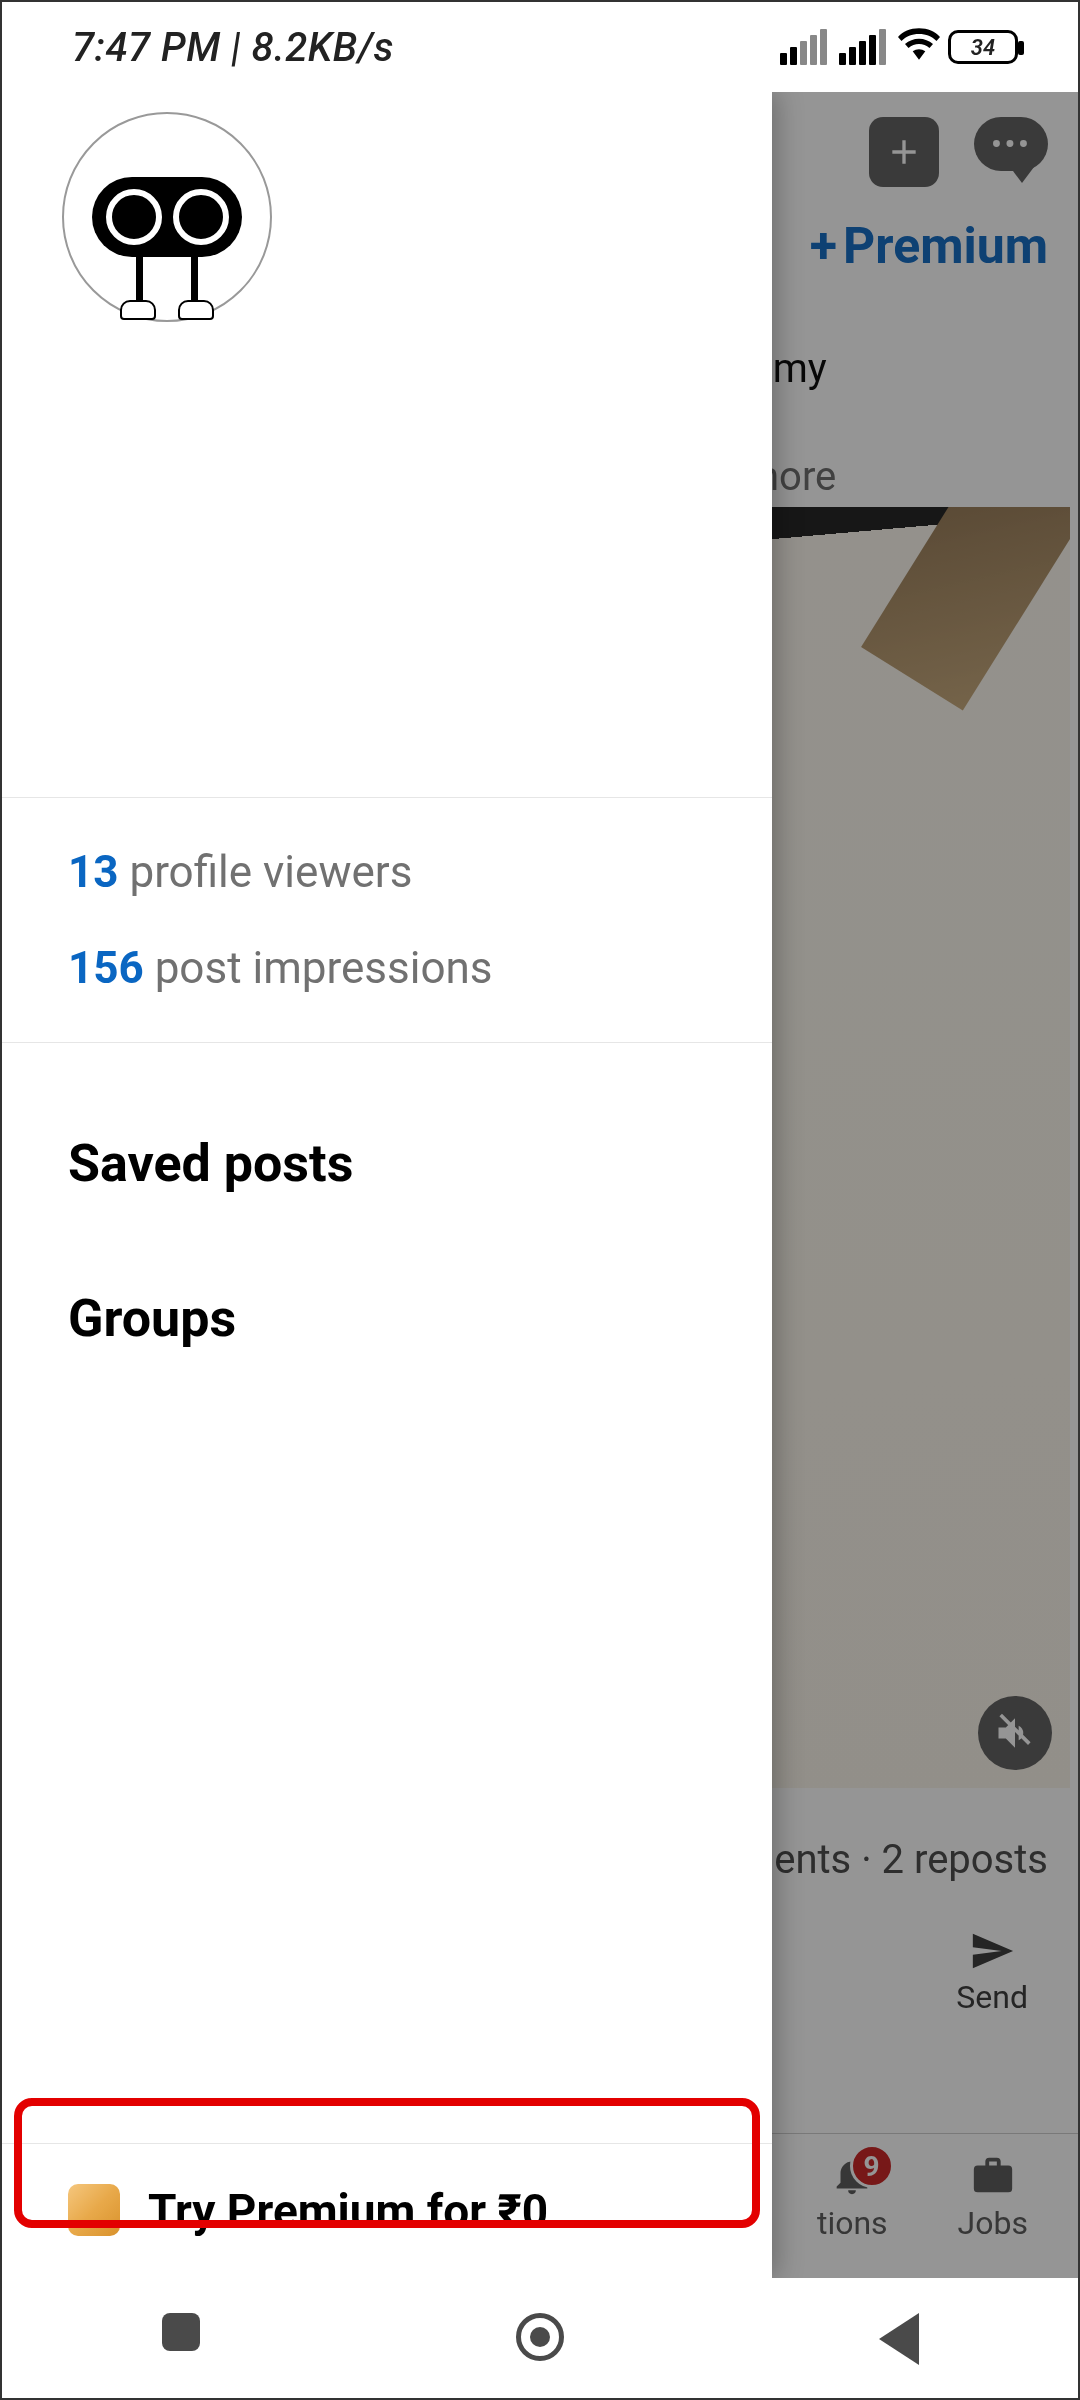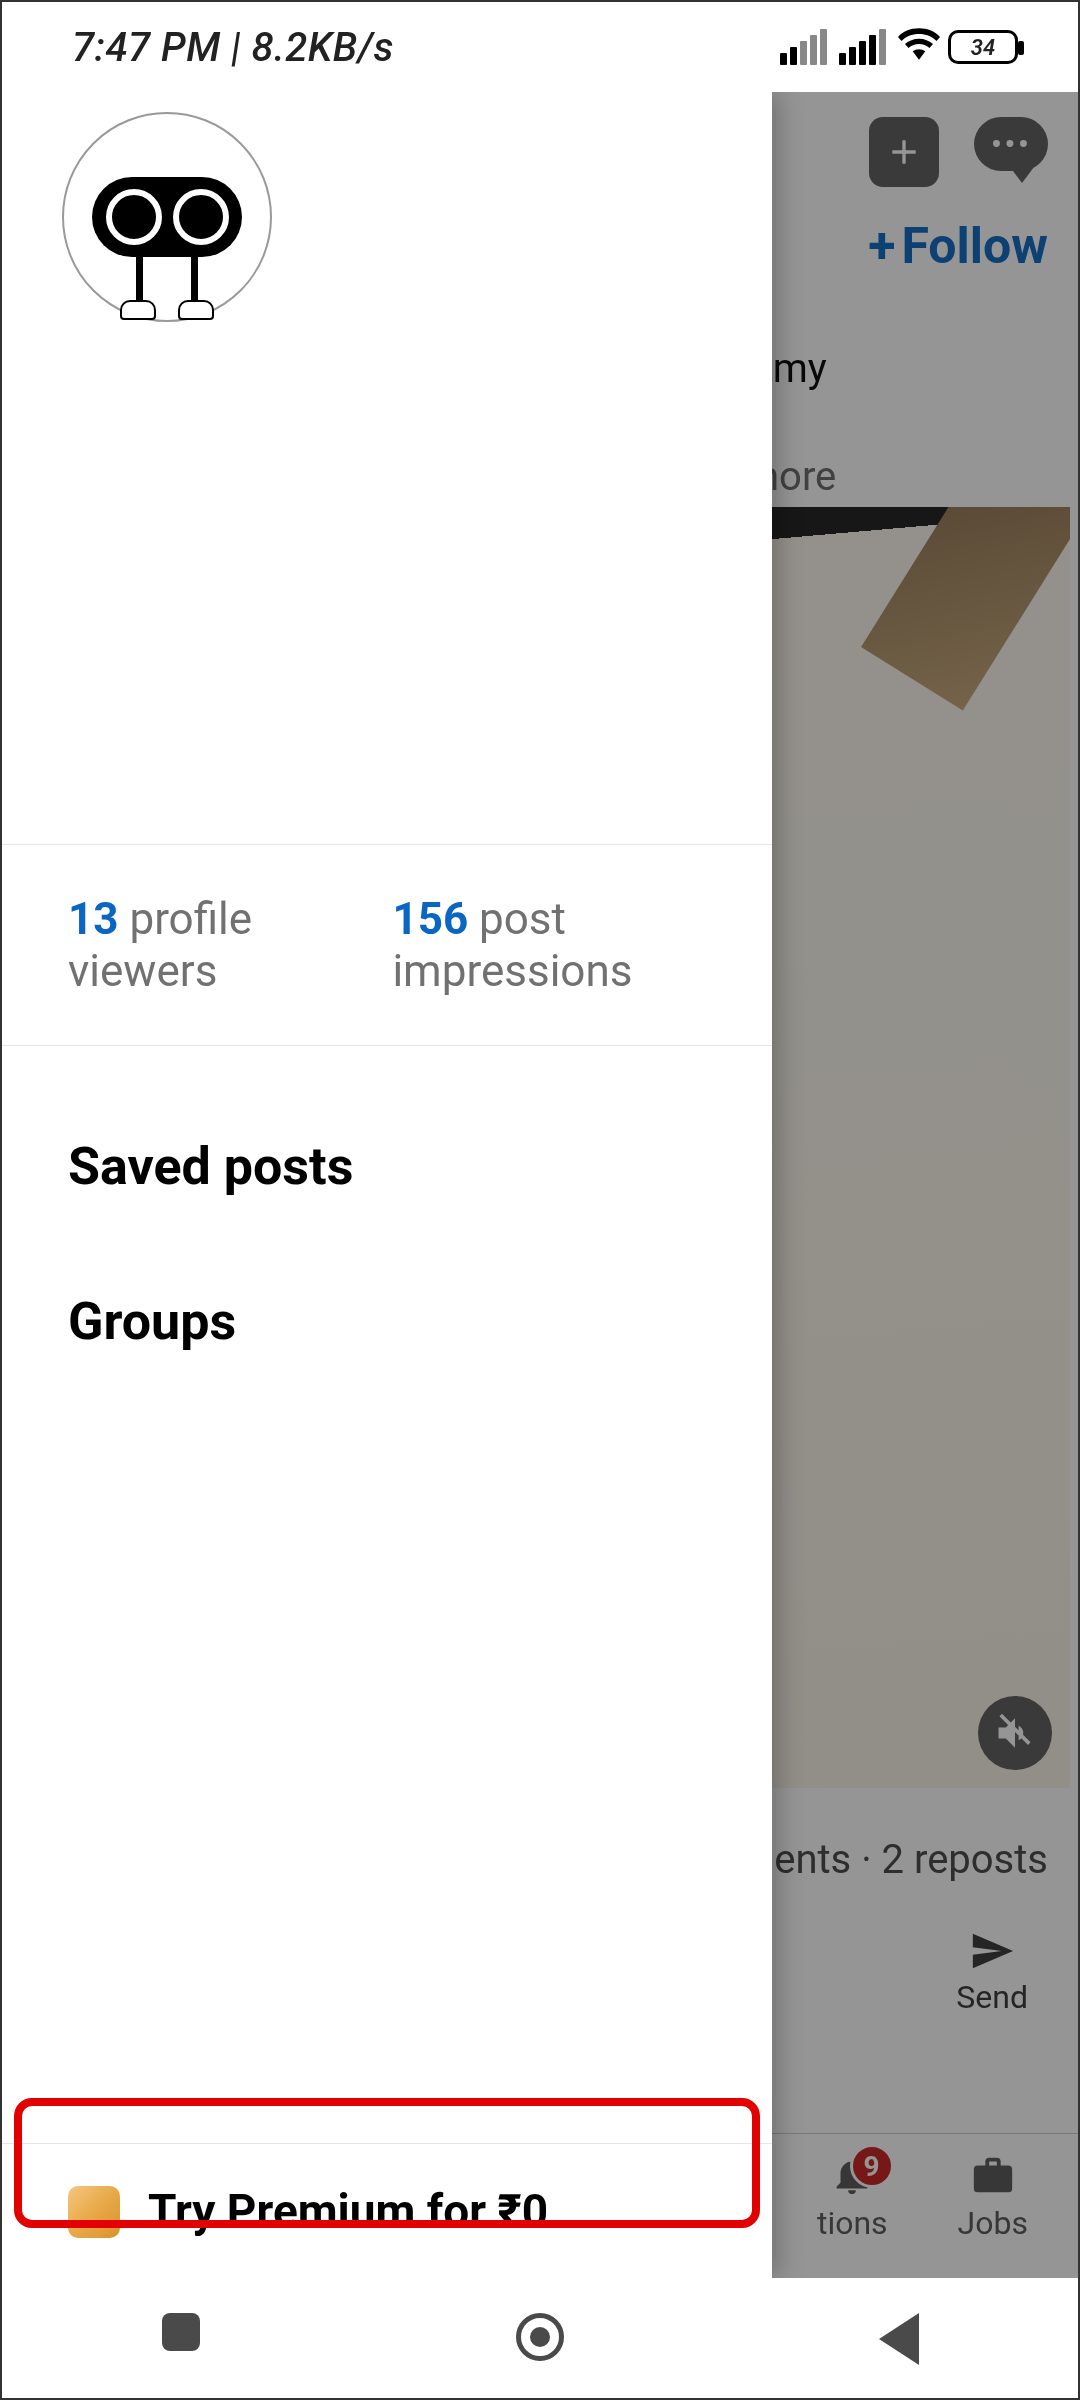--- a/index.html
+++ b/index.html
@@ -151,38 +151,38 @@
   .avatar-leg { position:absolute; width:7px; height:58px; background:#000; }
   .avatar-leg.l{ left:72px; bottom:16px;}
   .avatar-leg.r{ right:72px; bottom:16px;}
   .avatar-foot { position:absolute; width:36px; height:20px; border:2px solid #000; border-radius:10px 10px 4px 4px; background:#fff; bottom:0;}
   .avatar-foot.l{left:56px;} .avatar-foot.r{right:56px;}
 
   .drawer-stats {
     border-top: 1.5px solid #e6e6e6;
     border-bottom: 1.5px solid #e6e6e6;
     padding: 48px 34px 48px 66px;
-    display:flex; flex-direction:row; gap: 44px; margin-top: 47px;
+    display:flex; flex-direction:column; gap: 44px;
   }
   .stat-row { font-size: 44px; color: #717171; }
   .stat-row .num { color: #0a66c2; font-weight: 700; }
 
   .drawer-menu {
     padding: 58px 34px 0 66px;
     display:flex; flex-direction:column; gap: 62px;
     flex: 1;
   }
   .menu-item { font-size: 52px; font-weight: 700; color: #000; margin-top: 32px; }
 
   .drawer-footer {
     border-top: 1.5px solid #e6e6e6;
     padding: 40px 34px 40px 66px;
     display:flex; flex-direction:column; gap: 50px;
   }
-  .footer-row { display:flex; align-items:flex-end; gap: 28px; font-size: 46px; font-weight: 700; color:#000;}
+  .footer-row { display:flex; align-items:flex-start; gap: 28px; font-size: 46px; font-weight: 700; color:#000;}
   .premium-badge {
     width: 52px; height: 52px; border-radius: 10px;
     background: linear-gradient(135deg, #f5c77e 0%, #e8a94a 50%, #d9922c 100%);
   }
   .gear {
     width: 52px; height: 52px; color:#666;
   }
 
   .highlight-box {
     position: absolute;
@@ -245,21 +245,21 @@
   <div class="feed-top-actions">
     <div class="feed-action-btn">
       <svg width="40" height="40" viewBox="0 0 24 24">
           <path fill="#fff" d="M19 13h-6v6h-2v-6H5v-2h6V5h2v6h6v2z"></path>
         </svg>
     </div>
     <div class="chat-bubble">•••</div>
   </div>
   <div class="follow-btn">
     <span>+</span>
-    <span>Follow</span>
+    <span>Premium</span>
   </div>
   <div class="post-text">
     <span>een some of my</span><br>
     <span>platform. I've</span><br>
     <span>What…</span>
     <span class="see-more">see more</span>
   </div>
   <div class="post-image">
     <div class="pencil"></div>
     <div class="stroke1"></div>

